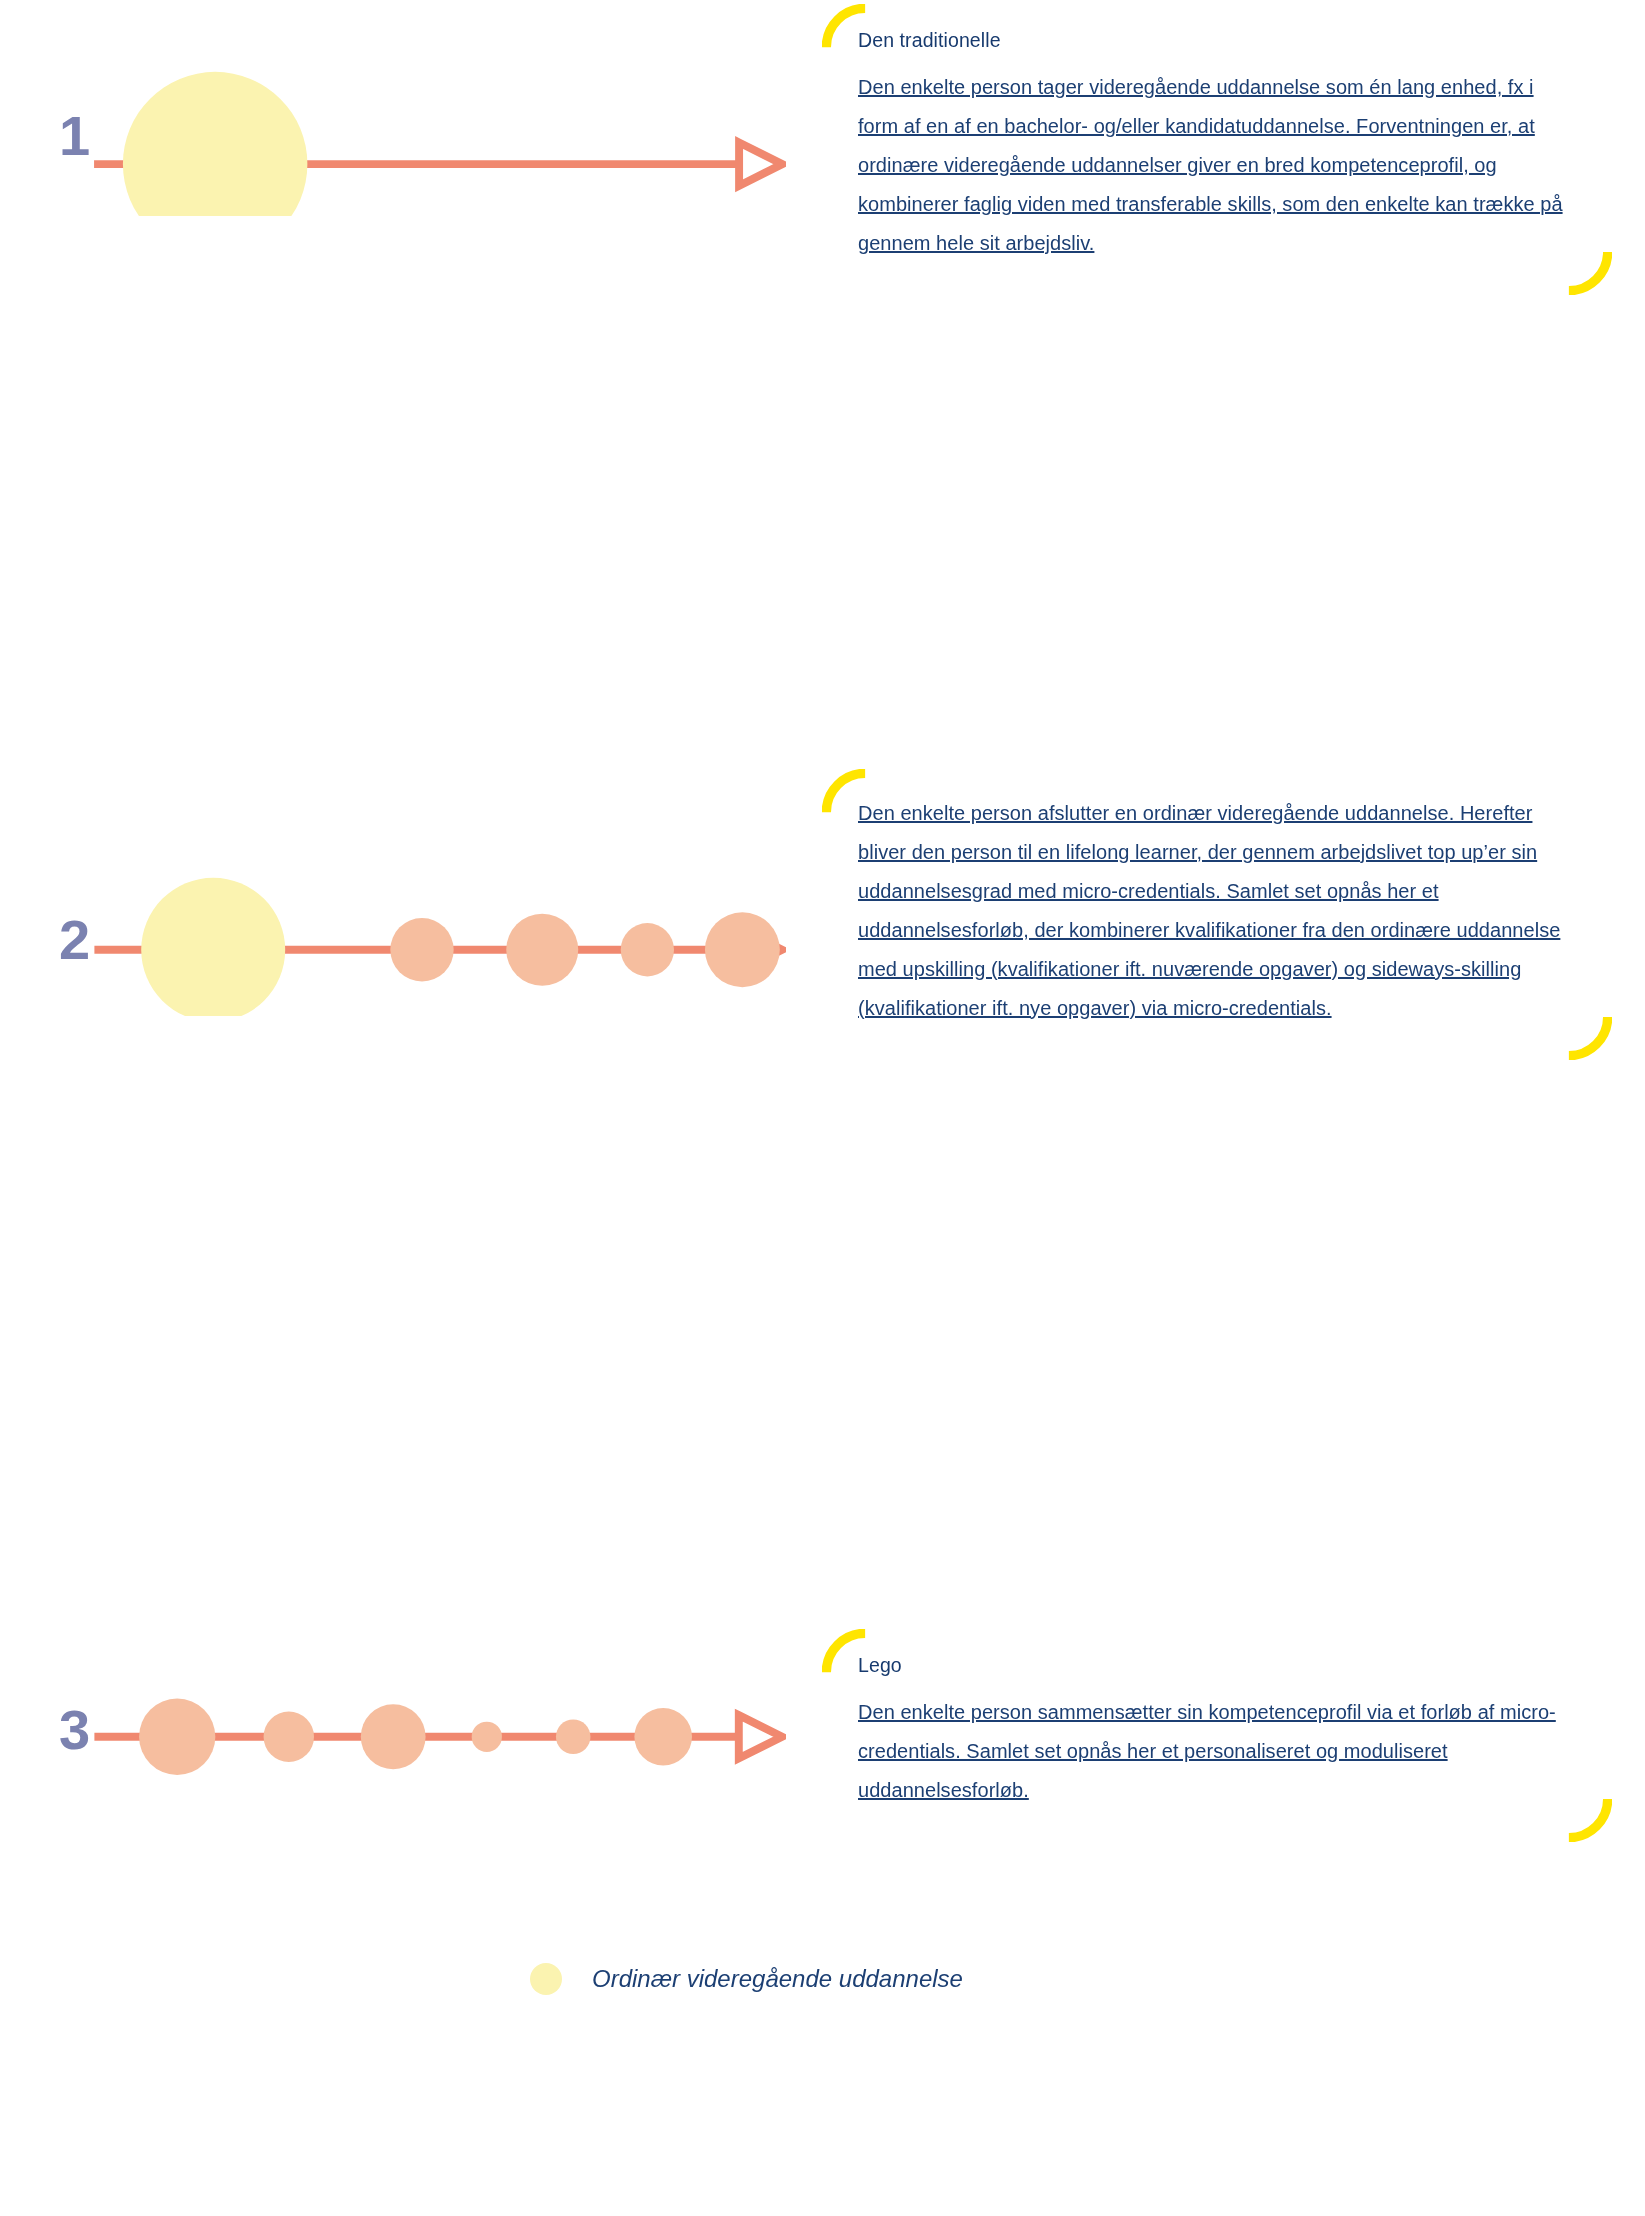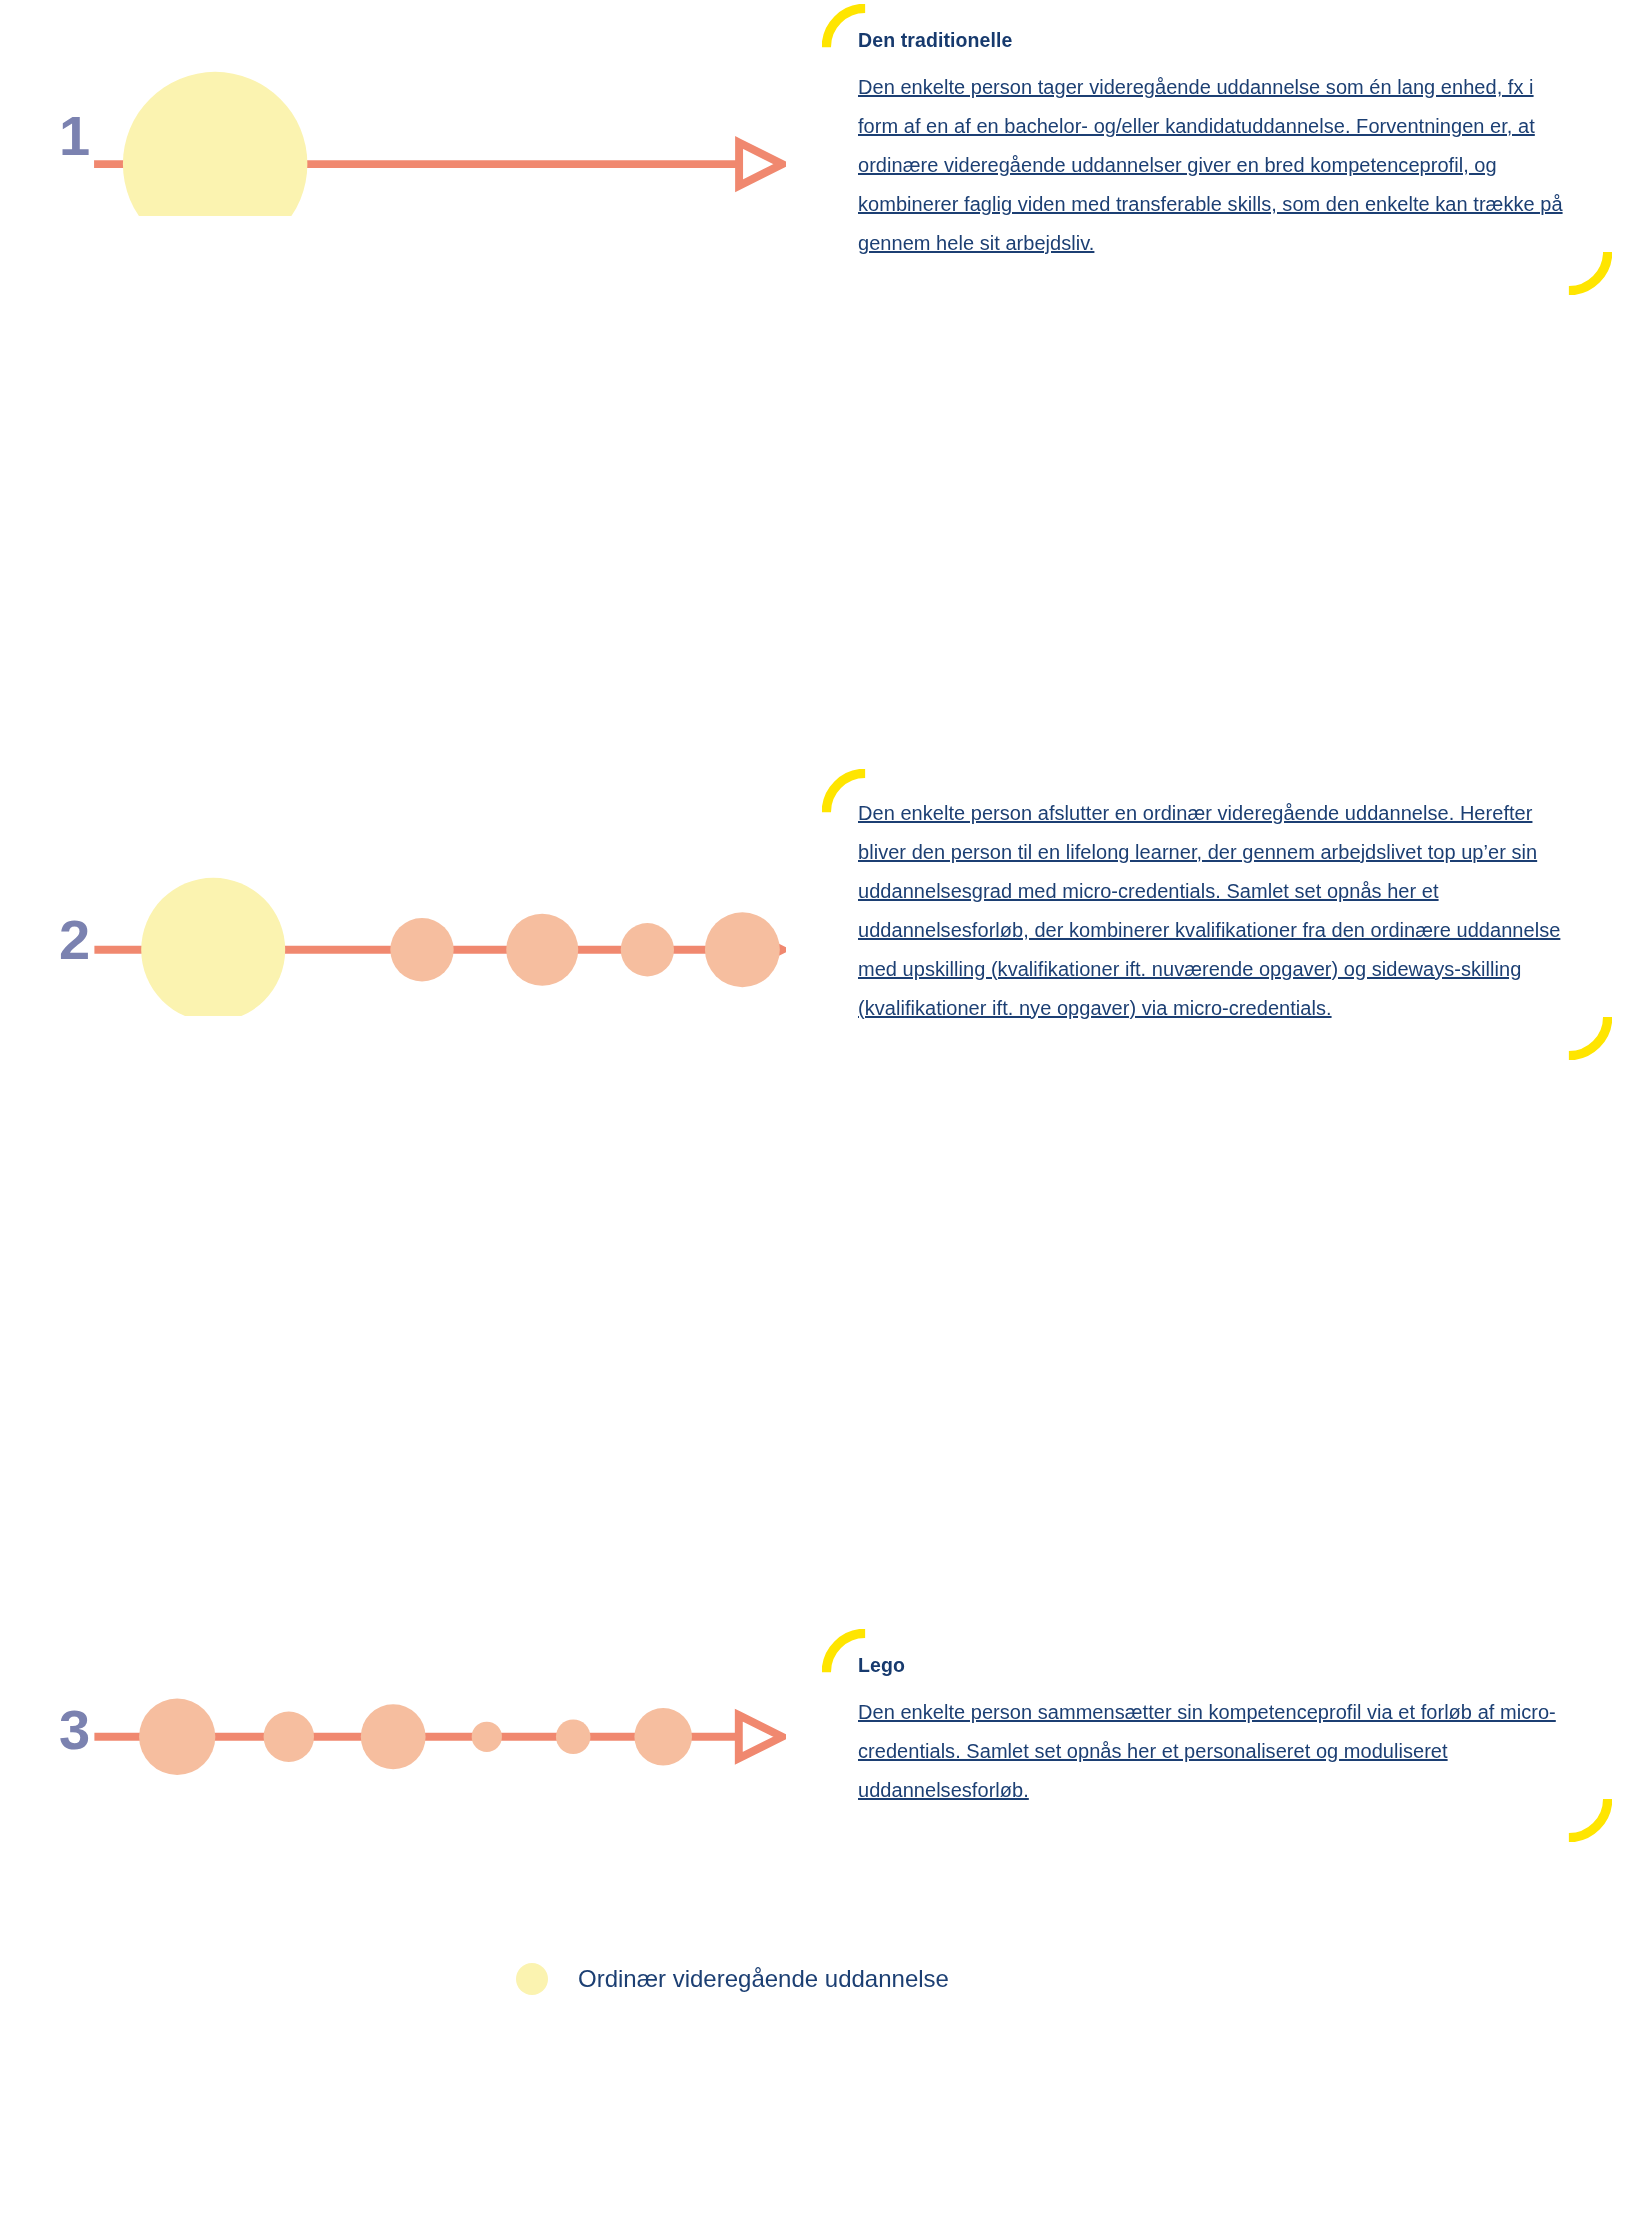--- a/index.html
+++ b/index.html
@@ -58,21 +58,21 @@
     position: absolute;
     left: 822px;
     width: 790px;
   }
   .card-inner {
     position: relative;
     padding: 24.5px 40px 32px 20px;
   }
   .card-title {
     font-size: 19.5px;
-    font-weight: 700;
+    font-weight: 400;
     letter-spacing: 0.1px;
     color: #173A6E;
     margin: 0 0 16px 16px;
     line-height: 1.2;
   }
   .card-body {
     font-size: 20px;
     line-height: 1.95;
     color: #1C3F73;
     margin: 0 0 0 16px;
@@ -88,22 +88,23 @@
     height: 46px;
     pointer-events: none;
   }
   .bracket svg { display: block; }
   .bracket.tl { left: 0; top: 0; }
   .bracket.br { right: 0; bottom: 0; transform: rotate(180deg); }
 
   
   #legend {
     position: absolute;
-    left: 516px;
+    left: 530px;
     top: 1947px;
+    font-style: italic;
   }
   .legend-item {
     display: flex;
     align-items: center;
     height: 63px;
   }
   .legend-dot {
     width: 32px;
     height: 32px;
     border-radius: 50%;

